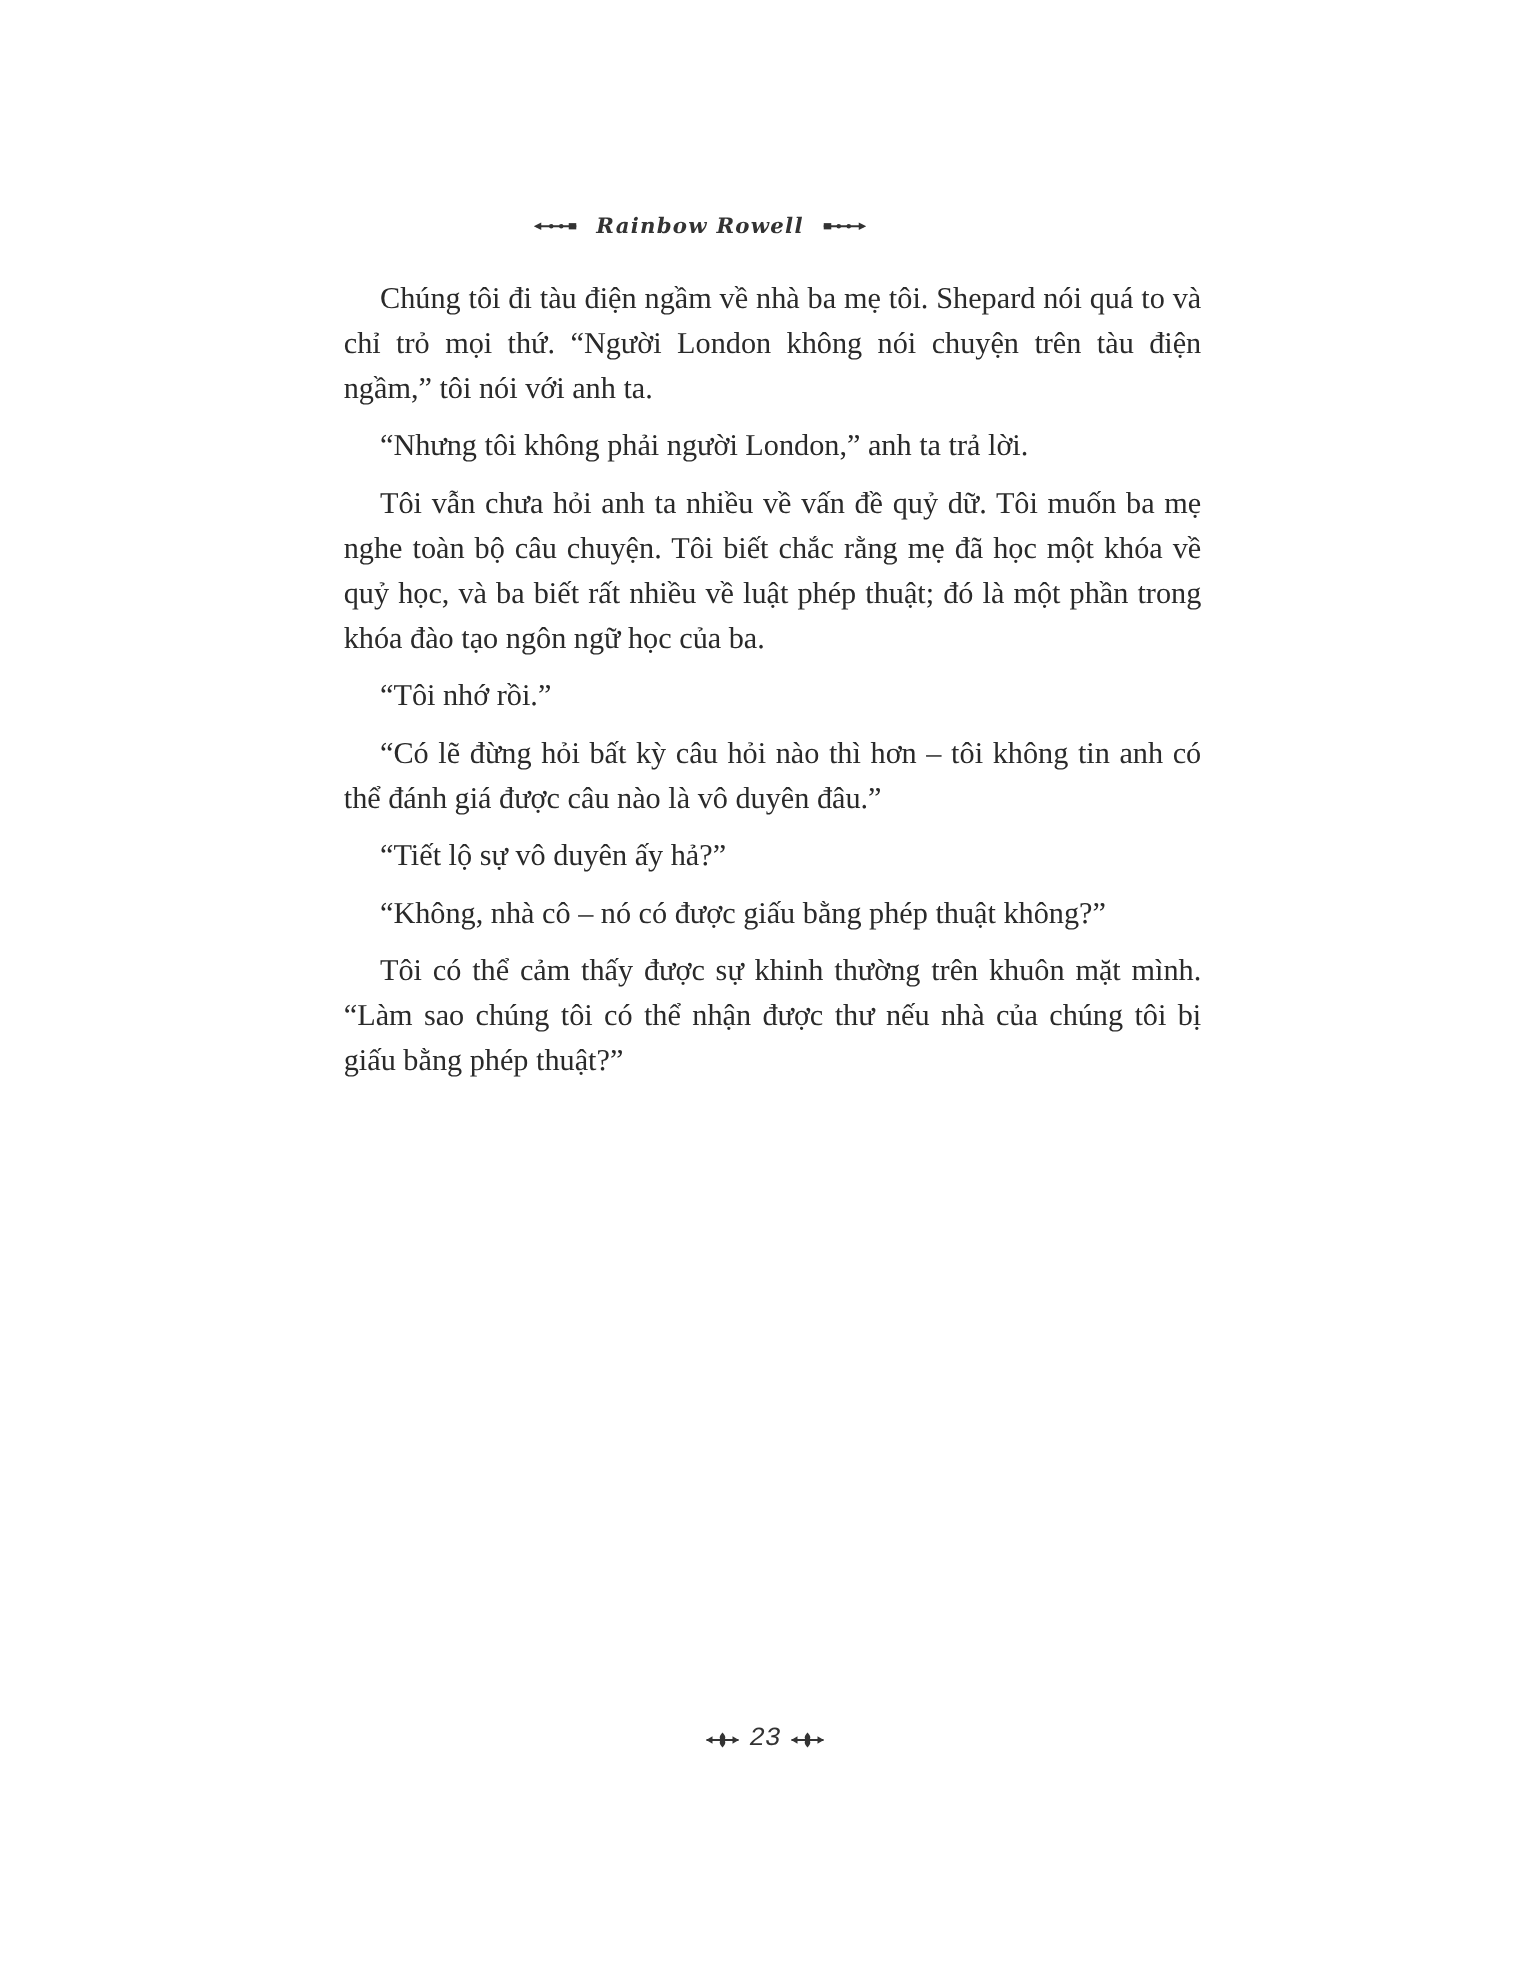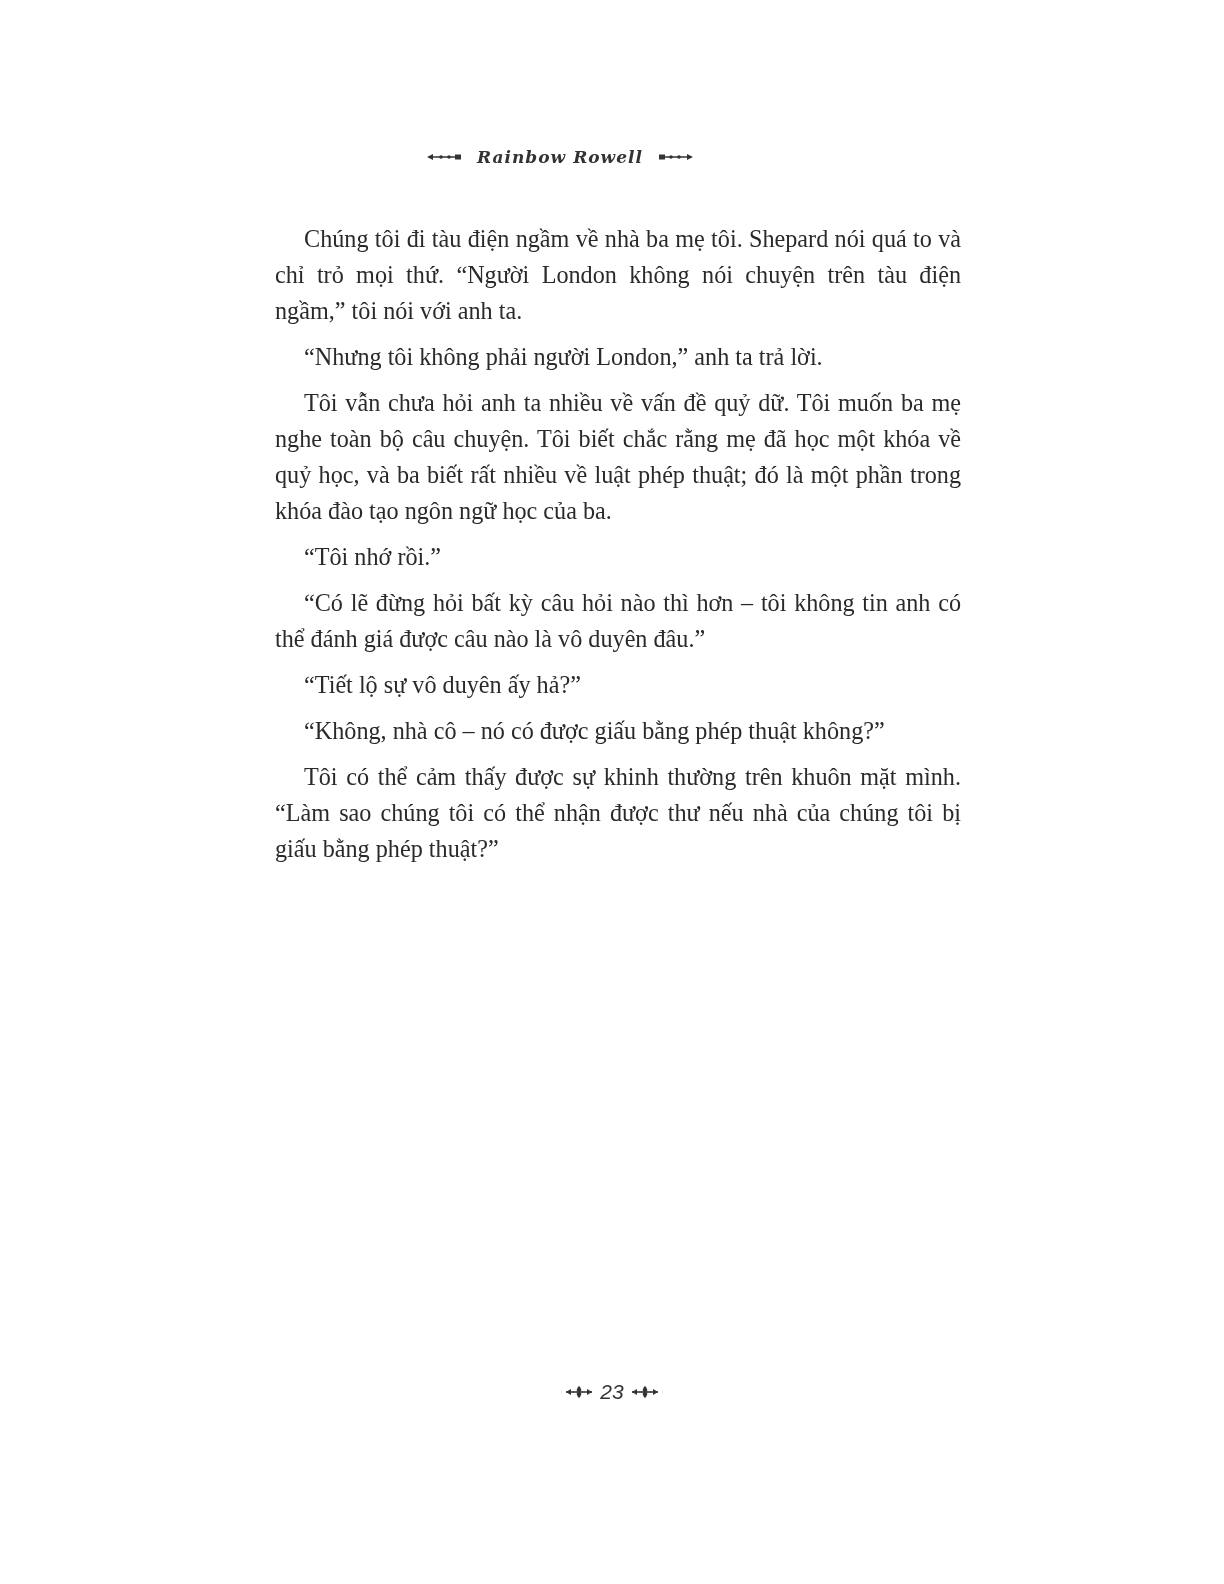--- a/index.html
+++ b/index.html
@@ -10,21 +10,21 @@
     body {
       width: 1224px;
       height: 1584px;
       position: relative;
       overflow: hidden;
       font-family: "Liberation Serif", "DejaVu Serif", serif;
       color: #2a2a2a;
     }
     .running-header {
       position: absolute;
-      top: 147px;
+      top: 171px;
       left: 0;
       width: 1120px;
       text-align: center;
       display: flex;
       justify-content: center;
       align-items: center;
       gap: 14px;
     }
     .header-ornament {
       display: inline-block;
@@ -59,21 +59,21 @@
       position: absolute;
       top: 1380px;
       left: 0;
       width: 1224px;
       display: flex;
       justify-content: center;
       align-items: center;
       gap: 8px;
     }
     .folio-number {
-      font-family: Liberation Sans, sans-serif;
+      font-family: Liberation Mono, monospace;
       font-size: 21px;
       font-style: italic;
       color: #333;
     }
     .fleuron svg { display: block; }
   </style>
 </head>
 <body>
 
 <div class="running-header">

